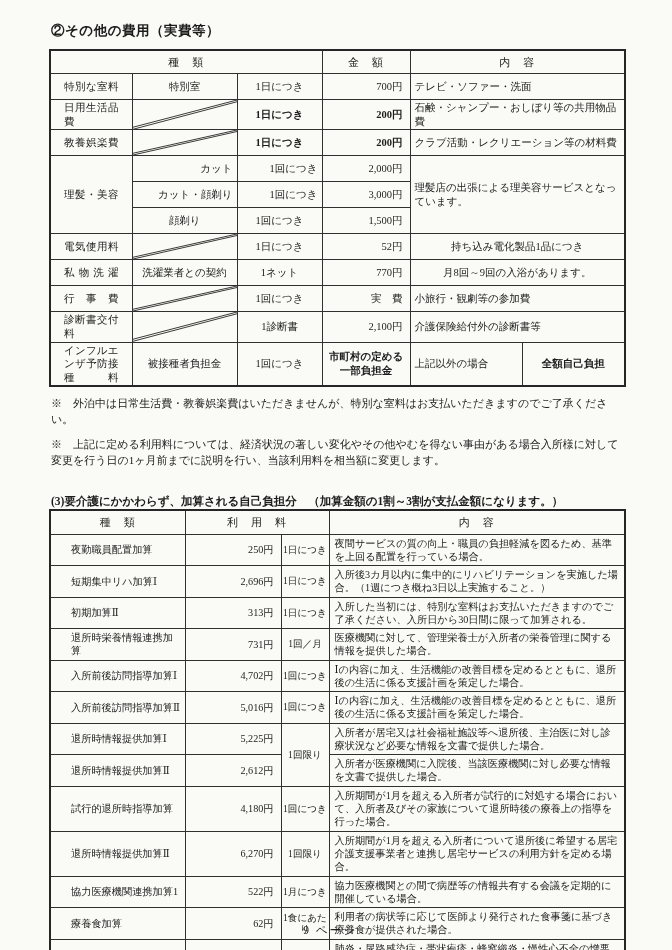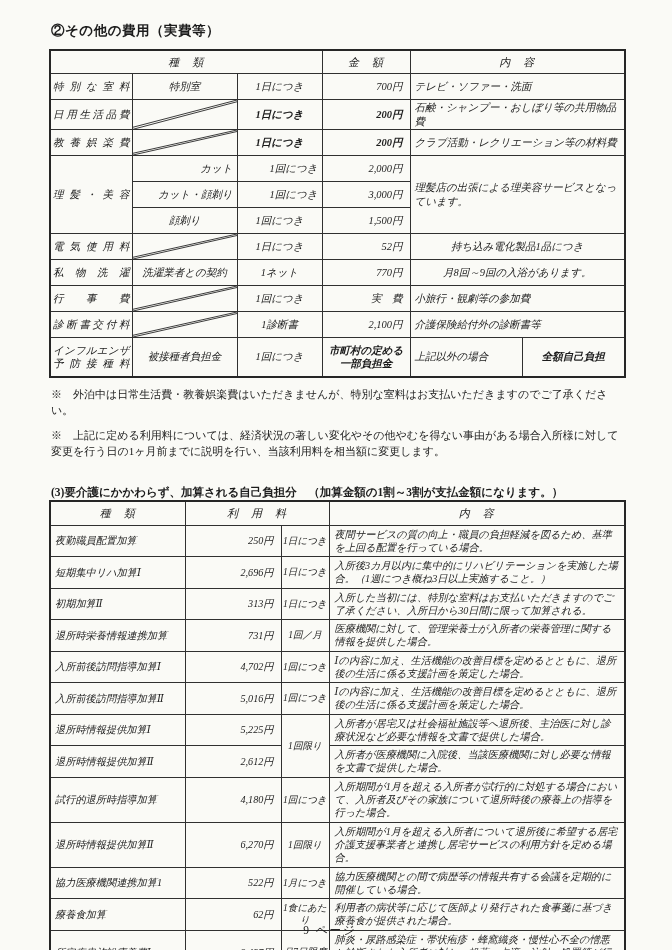--- a/index.html
+++ b/index.html
@@ -5,49 +5,49 @@
   html,body { margin:0; padding:0; }
   body {
     width:672px; height:950px; background:#fafaf6;
     font-family:"Liberation Serif","DejaVu Serif",serif;
     color:#1c1c1c; -webkit-font-smoothing:antialiased;
   }
   .page { box-sizing:border-box; position:relative; width:672px; height:950px;
           padding:22px 48px 0 49px; overflow:hidden;border-radius:12px; }
   .title { font-size:13.5px; font-weight:700; margin:0 0 9px 2px; letter-spacing:.5px; }
 
-  table { border-collapse:collapse; table-layout:fixed; width:575px;font-style:italic; }
+  table { border-collapse:collapse; table-layout:fixed; width:575px; }
   .t { border:2.4px solid #262626; }
   td, th { border:1px solid #303030; padding:1px 4px; font-size:10.5px; font-weight:400;
            vertical-align:middle; overflow:hidden; line-height:1.3; }
   thead th { text-align:center; font-weight:400; font-size:11px; height:20px; letter-spacing:1px; }
 
   
   .t1 td { height:23px; }
   .t1 tr.flu td { height:36px; }
-  .cat { text-align:justify; text-align-last:justify; padding:1px 2px; }
+  .cat { text-align:justify; text-align-last:justify; padding:1px 13px; }
   .ctr { text-align:center; }
   .amt { text-align:right; padding-right:7px; }
   .bold { font-weight:700; }
   .dashb { border-bottom:1px dashed #4a4a4a;text-align:right; }
   td.diag { position:relative; padding:0; }
   td.diag svg { position:absolute; left:0; top:0; width:100%; height:100%; display:block; }
   td.diag line { stroke:#3c3c3c; stroke-width:1; }
 
   
   .note { font-size:11px; line-height:1.45; margin:9px 0 0 2px; width:575px; }
   .sec-head { font-size:11.5px; font-weight:700; margin:25px 0 0 2px; }
   .sec-sub { font-size:9.5px; font-weight:700; margin:1px 0 5px 4px; }
 
   
   .t2 td { font-size:10.2px; }
   .t2 tr { height:31px; }
   .t2 tr.h3 { height:45px; }
   .t2 thead tr { height:24px; }
-  .t2 .name { padding-left:4px;margin-left:19px; }
+  .t2 .name { padding-left:20px;margin-left:19px; }
   .t2 .unit { text-align:center; font-size:9.6px; padding:1px 1px; line-height:1.25; }
   .t2 .desc { padding:2px 5px; line-height:1.3;margin-left:28px; }
 
   .footer { position:absolute; left:0; right:12px; bottom:12px; text-align:center;
             font-size:11.5px; letter-spacing:2px; }
 </style>
 </head>
 <body>
 
 <div class="page">

